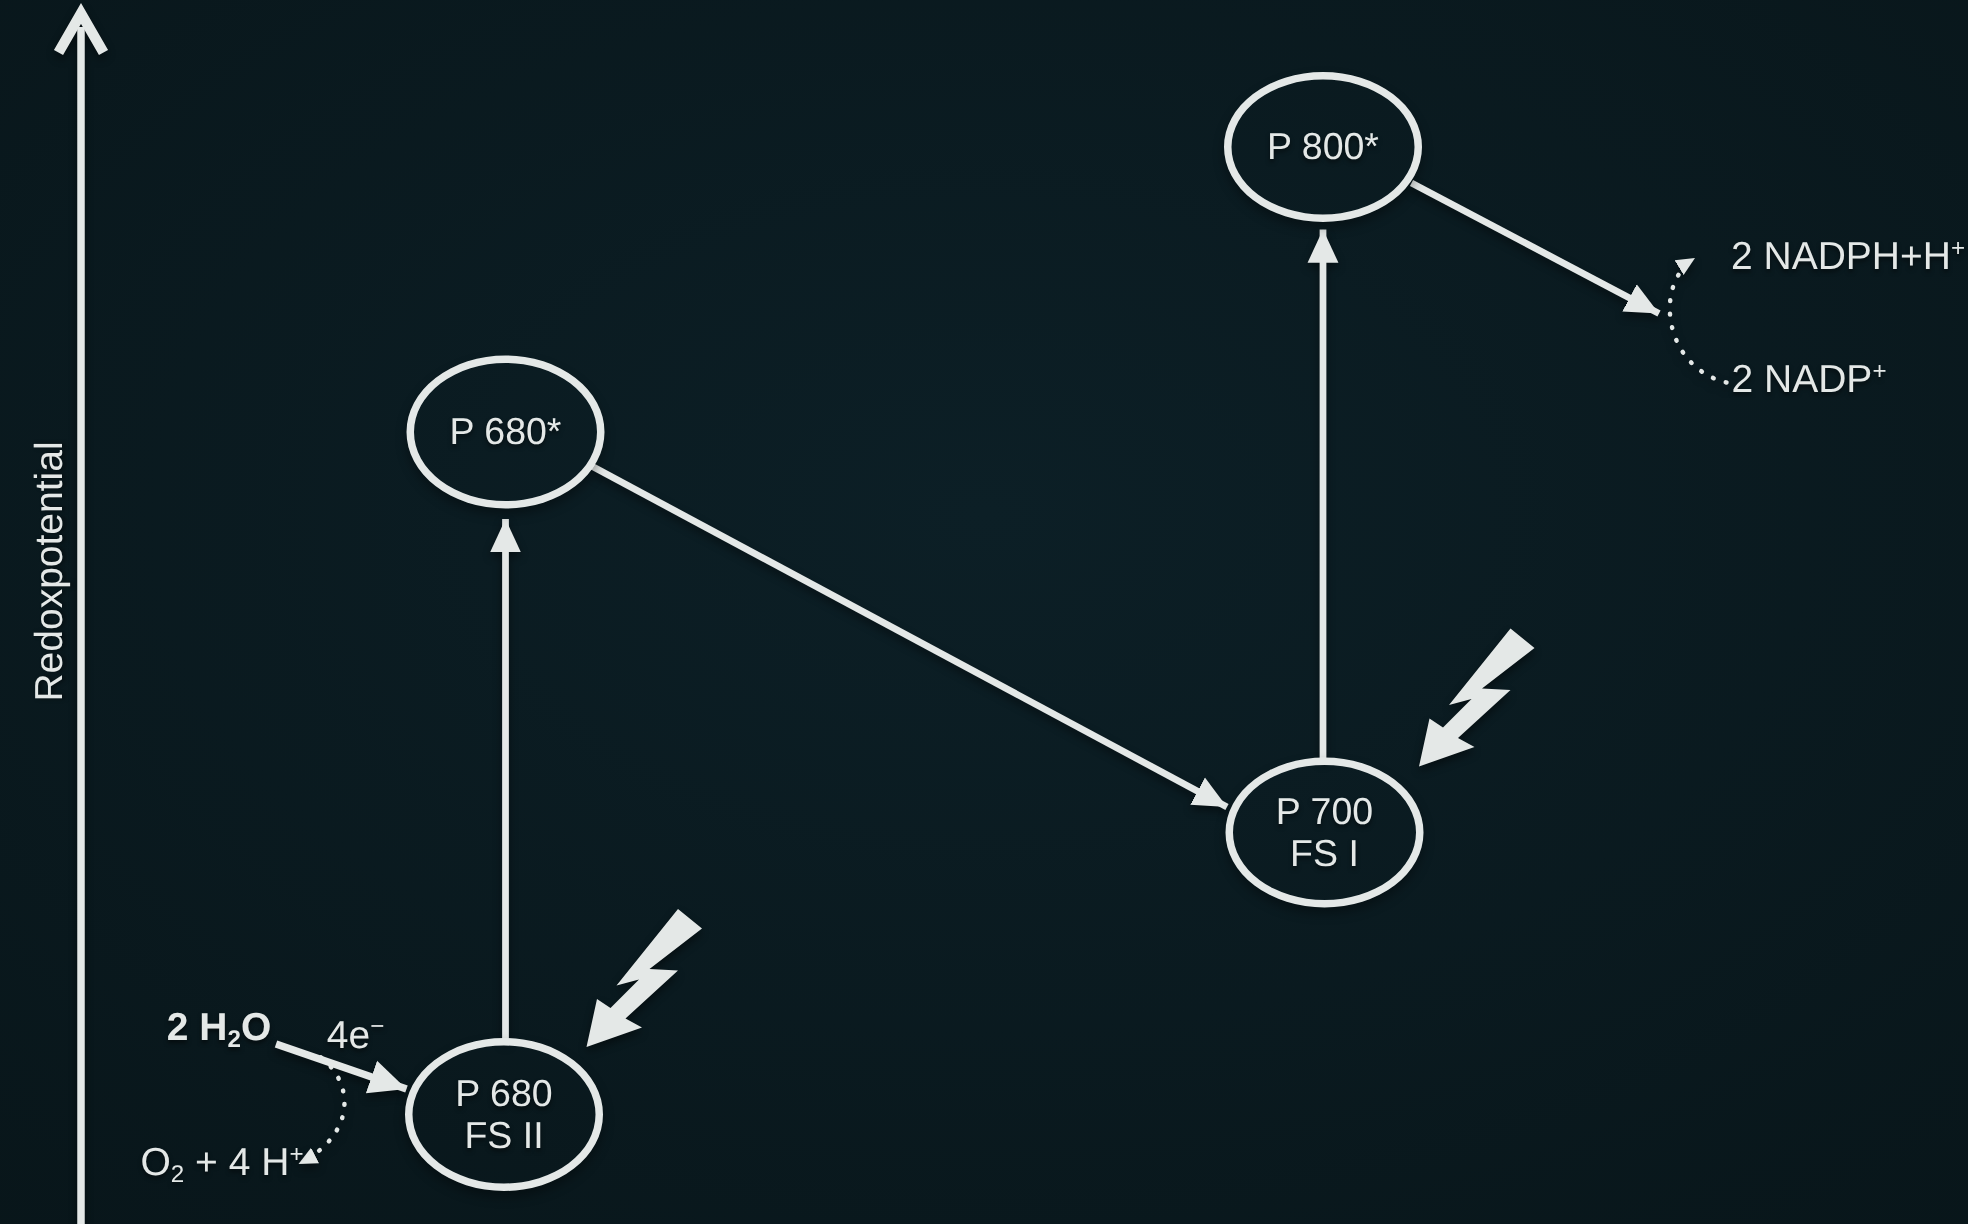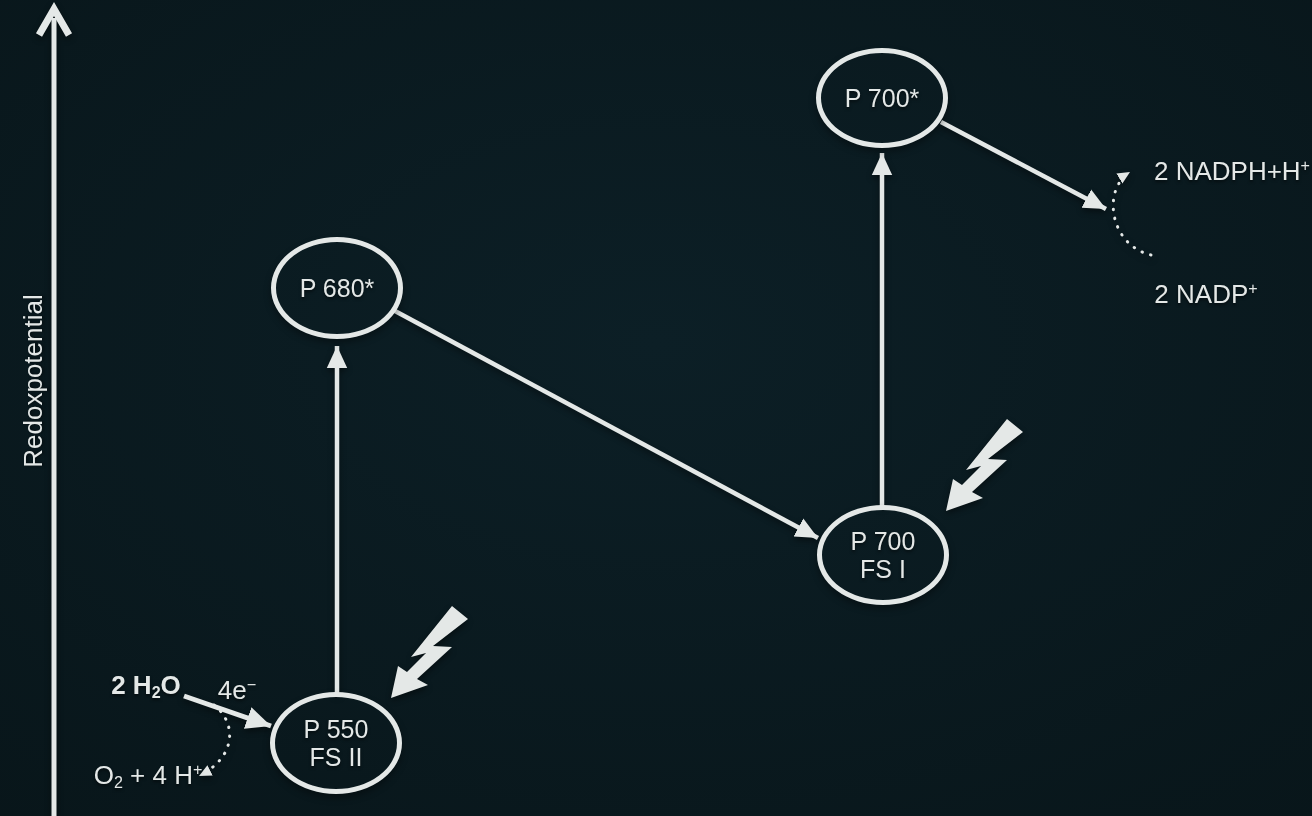--- a/index.html
+++ b/index.html
@@ -87,26 +87,26 @@
     </g>
   </svg>
 
   <div class="axis-label">Redoxpotential</div>
 
   <div class="node" style="left:271px; top:237px;align-items:center;">
     <span>P 680*</span>
   </div>
 
   <div class="node" style="left:270px; top:692px;">
-    <span>P 550</span>
+    <span>P 680</span>
     <span>FS II</span>
   </div>
 
   <div class="node" style="left:816px; top:48px; height:100px;">
-    <span>P 700*</span>
+    <span>P 800*</span>
   </div>
 
   <div class="node" style="left:817px; top:505px; height:100px;text-align:center;">
     <span>P 700</span>
     <span>FS I</span>
   </div>
 
   <div class="txt" style="left:146px; top:686px;font-weight:bold;">
     <span>2 H</span><span class="sub">2</span><span>O</span>
   </div>
@@ -116,17 +116,17 @@
   </div>
 
   <div class="txt" style="left:148px; top:776px;">
     <span>O</span><span class="sub">2</span><span> + 4 H</span><span class="sup">+</span>
   </div>
 
   <div class="txt" style="left:1232px; top:171px;">
     <span>2 NADPH+H</span><span class="sup">+</span>
   </div>
 
-  <div class="txt" style="left:1206px; top:253px;margin-top:41px;">
+  <div class="txt" style="left:1206px; top:253px;">
     <span>2 NADP</span><span class="sup">+</span>
   </div>
 
 </div>
 
 </body></html>

